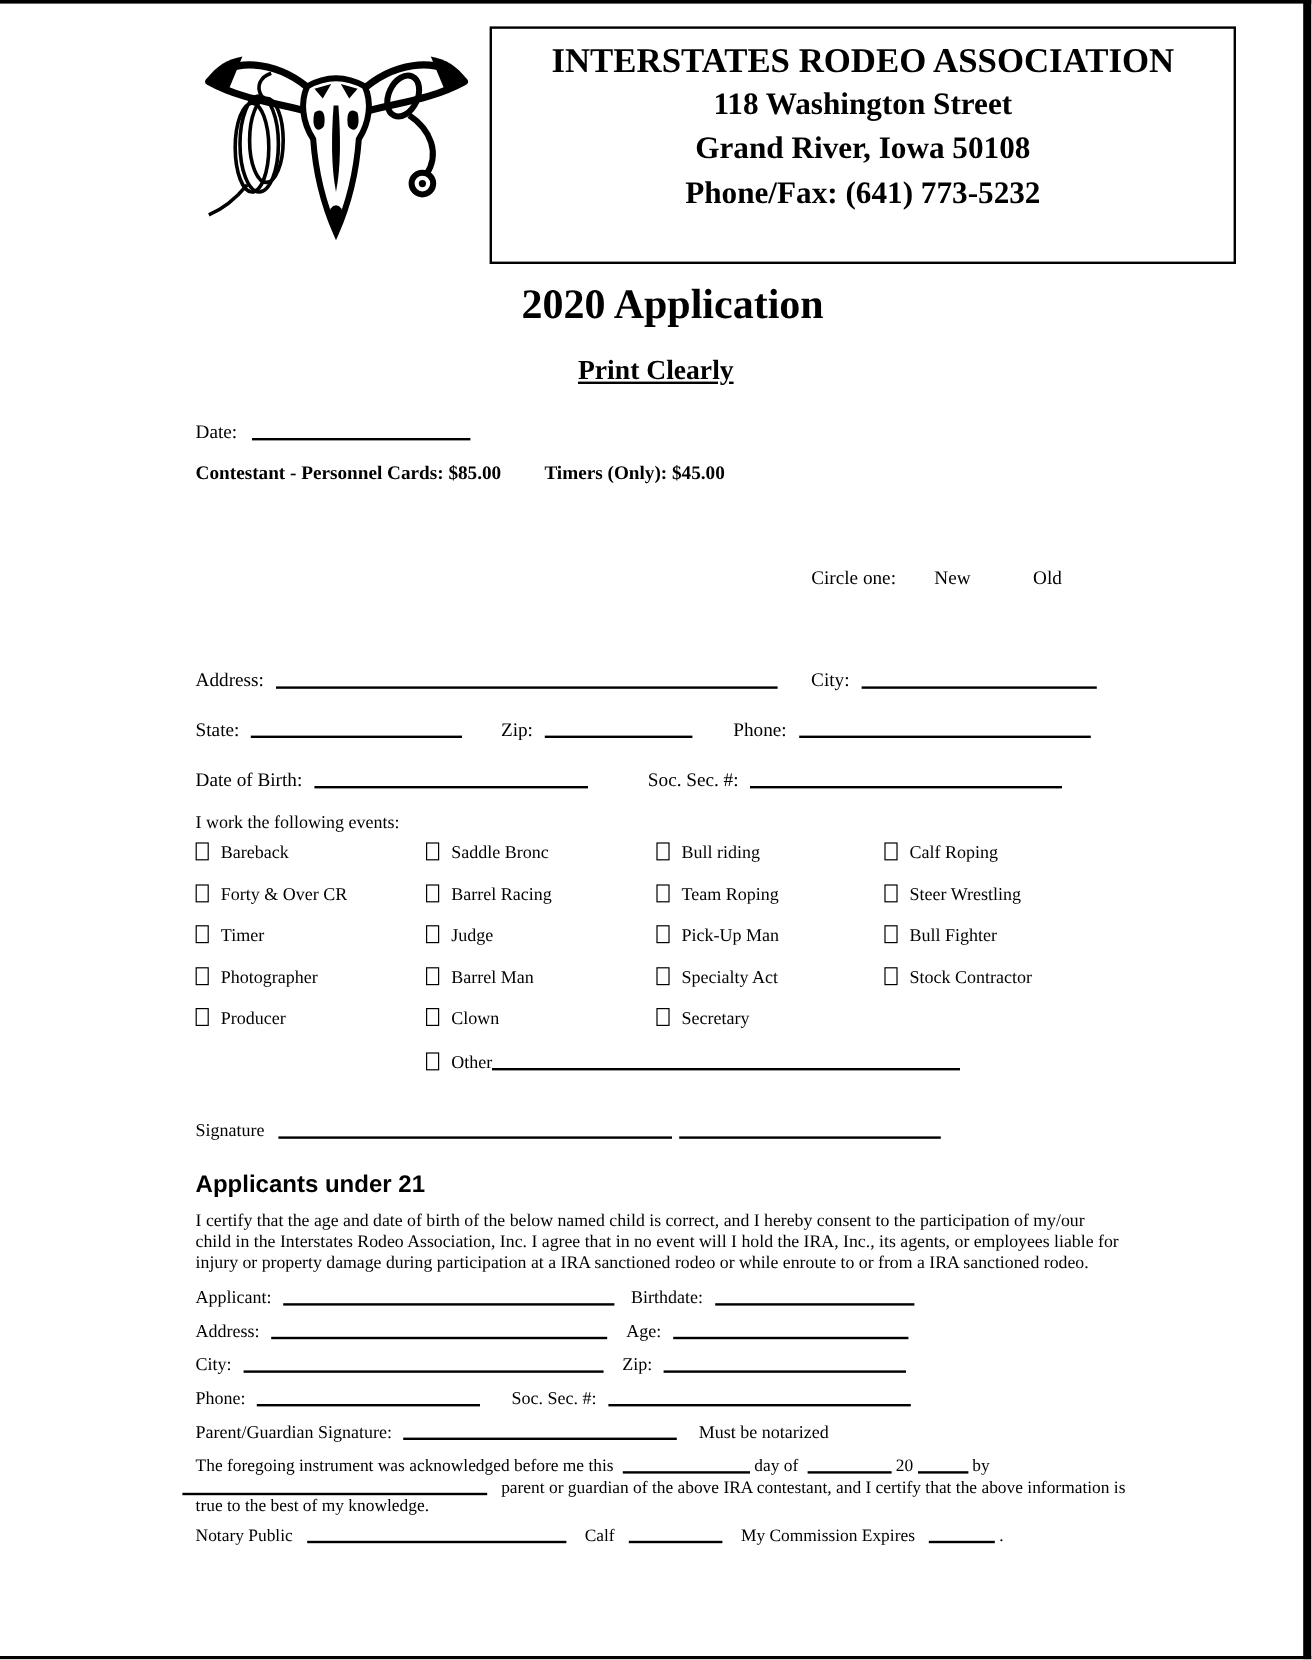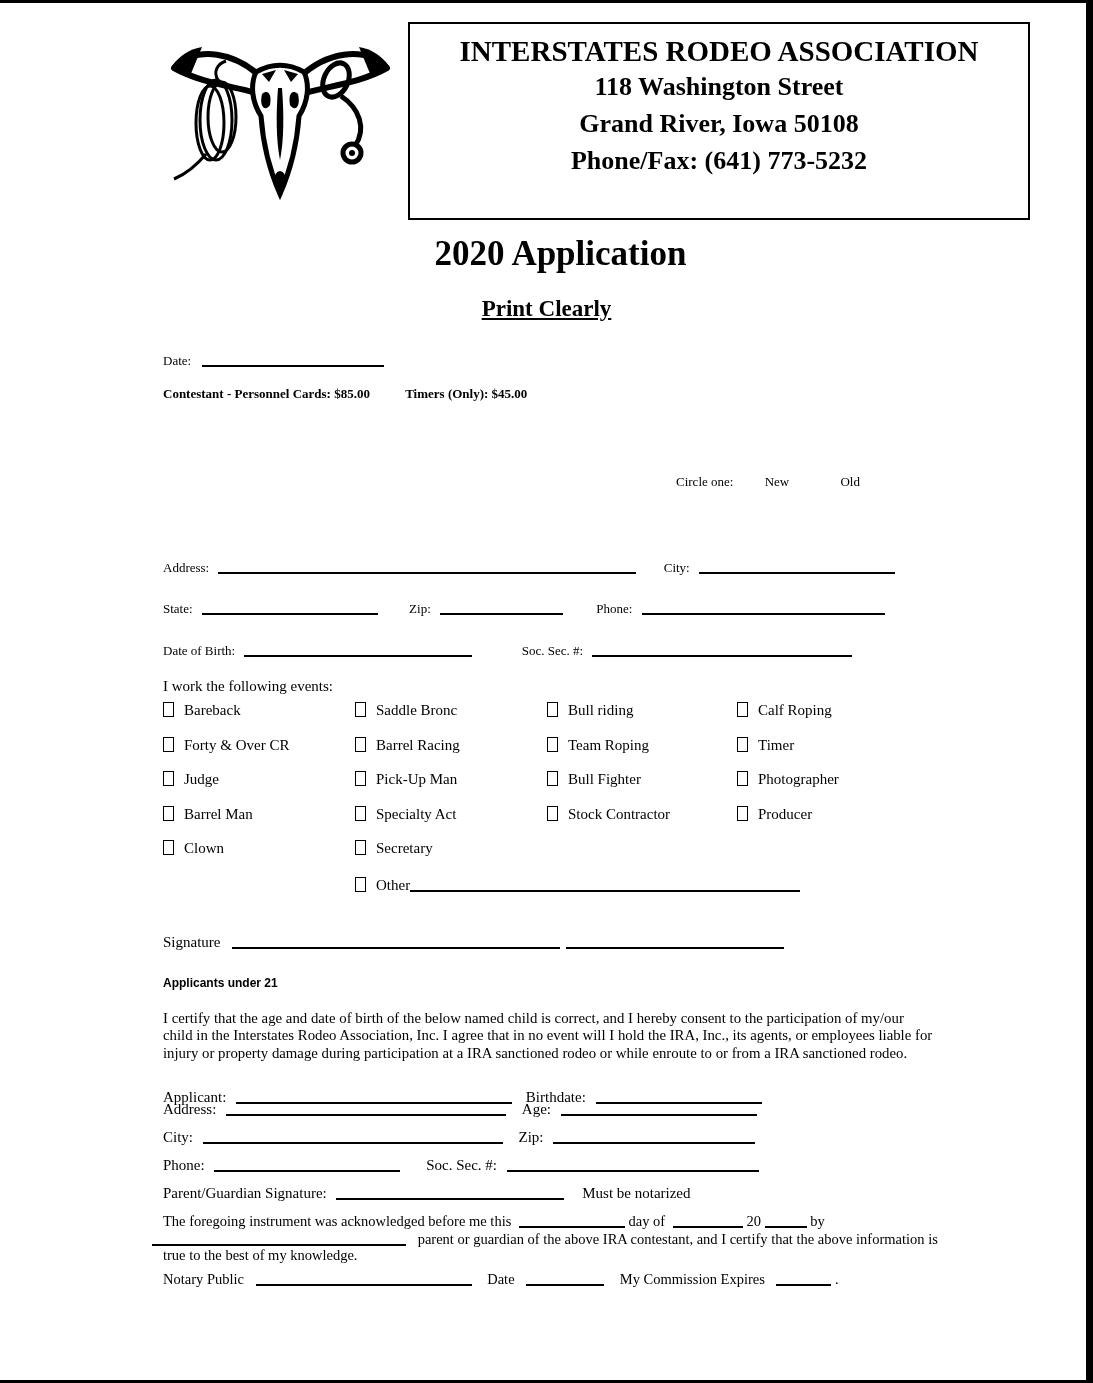--- a/index.html
+++ b/index.html
@@ -22,38 +22,38 @@
   .header-box .org{font-size:29px;line-height:34px;}
   .header-box .ln{font-size:26px;line-height:37px;}
 
   .logo{position:absolute;left:158px;top:22px;width:245px;height:200px;}
 
   .title{position:absolute;left:14px;top:234px;width:1093px;text-align:center;
          font-size:35px;font-weight:bold;}
   .subtitle{position:absolute;left:0;top:296px;width:1093px;text-align:center;
             font-size:23px;font-weight:bold;text-decoration:underline;}
 
-  .row{position:absolute;white-space:nowrap;font-size:13px;}
+  .row{position:absolute;white-space:nowrap;font-size:16px;}
   .blank{display:inline-block;border-bottom:2px solid #000;height:15px;vertical-align:-2px;}
   .sm{font-size:15px;}
   .xs{font-size:14.5px;}
   .b{font-weight:bold;}
 
   .events-grid{
     position:absolute;left:163px;top:702px;width:800px;
     display:grid;grid-template-columns:192px 192px 190px 226px;
     grid-auto-rows:34.6px;font-size:15px;
   }
   .cbx{display:inline-block;width:9px;height:13px;border:1px solid #000;
        margin-right:10px;vertical-align:-2px;}
   .other-cell{grid-column:2 / span 3;}
 
   .u21-head{
     position:absolute;left:163px;top:976px;
-    font-family:"Liberation Sans", sans-serif;font-size:12px;font-weight:bold;
+    font-family:"Liberation Sans", sans-serif;font-size:20px;font-weight:bold;
   }
   .u21-para{
     position:absolute;left:163px;top:1010px;width:772px;
     font-size:14.8px;line-height:17.4px;white-space:normal;
   }
 </style>
 </head>
 <body>
 
 <div class="page">
@@ -148,20 +148,21 @@
   <div class="row sm" style="left:163px;top:678px;">I work the following events:</div>
 
   <div class="events-grid">
     <div><span class="cbx"></span><span>Bareback</span></div>
     <div><span class="cbx"></span><span>Saddle Bronc</span></div>
     <div><span class="cbx"></span><span>Bull riding</span></div>
     <div><span class="cbx"></span><span>Calf Roping</span></div>
     <div><span class="cbx"></span><span>Forty &amp; Over CR</span></div>
     <div><span class="cbx"></span><span>Barrel Racing</span></div>
     <div><span class="cbx"></span><span>Team Roping</span></div>
+    <div><span class="cbx"></span><span>Steer Wrestling</span></div>
     <div><span class="cbx"></span><span>Timer</span></div>
     <div><span class="cbx"></span><span>Judge</span></div>
     <div><span class="cbx"></span><span>Pick-Up Man</span></div>
     <div><span class="cbx"></span><span>Bull Fighter</span></div>
     <div><span class="cbx"></span><span>Photographer</span></div>
     <div><span class="cbx"></span><span>Barrel Man</span></div>
     <div><span class="cbx"></span><span>Specialty Act</span></div>
     <div><span class="cbx"></span><span>Stock Contractor</span></div>
     <div><span class="cbx"></span><span>Producer</span></div>
     <div><span class="cbx"></span><span>Clown</span></div>
@@ -173,21 +174,21 @@
 
   <div class="row sm" style="left:163px;top:932px;">
     <span>Signature</span>
     <span class="blank" style="width:328px;margin-left:8px;"></span>
     <span class="blank" style="width:218px;margin-left:2px;"></span>
   </div>
 
   <div class="u21-head">Applicants under 21</div>
   <div class="u21-para">I certify that the age and date of birth of the below named child is correct, and I hereby consent to the participation of my/our child in the Interstates Rodeo Association, Inc.  I agree that in no event will I hold the IRA, Inc., its agents, or employees liable for injury or property damage during participation at a IRA sanctioned rodeo or while enroute to or from a IRA sanctioned rodeo.</div>
 
-  <div class="row sm" style="left:163px;top:1071px;margin-top:16px;">
+  <div class="row sm" style="left:163px;top:1071px;">
     <span>Applicant:</span>
     <span class="blank" style="width:276px;margin-left:6px;"></span>
     <span style="margin-left:10px;">Birthdate:</span>
     <span class="blank" style="width:166px;margin-left:6px;"></span>
   </div>
 
   <div class="row sm" style="left:163px;top:1099px;">
     <span>Address:</span>
     <span class="blank" style="width:280px;margin-left:6px;"></span>
     <span style="margin-left:12px;">Age:</span>
@@ -229,19 +230,19 @@
     <span style="margin-left:8px;">parent or guardian of the above IRA contestant, and I certify that the above information is</span>
   </div>
 
   <div class="row xs" style="left:163px;top:1247px;">
     <span>true to the best of my knowledge.</span>
   </div>
 
   <div class="row xs" style="left:163px;top:1269px;">
     <span>Notary Public</span>
     <span class="blank" style="width:216px;margin-left:8px;"></span>
-    <span style="margin-left:12px;">Date</span>
+    <span style="margin-left:12px;">Calf</span>
     <span class="blank" style="width:78px;margin-left:8px;"></span>
     <span style="margin-left:12px;">My Commission Expires</span>
     <span class="blank" style="width:55px;margin-left:8px;"></span>
     <span>.</span>
   </div>
 </div>
 
 </body></html>

